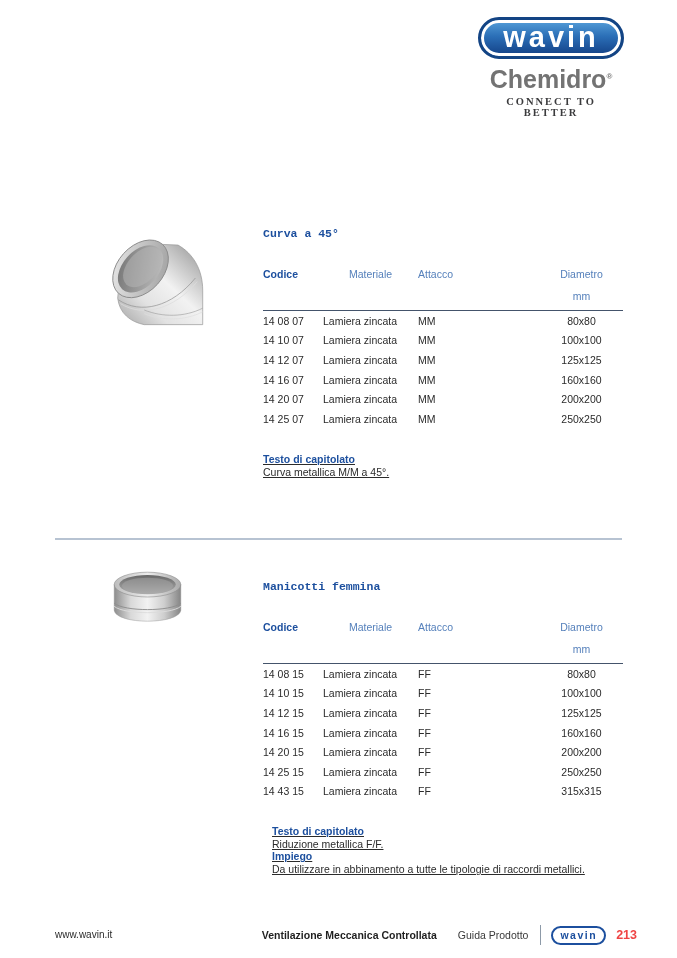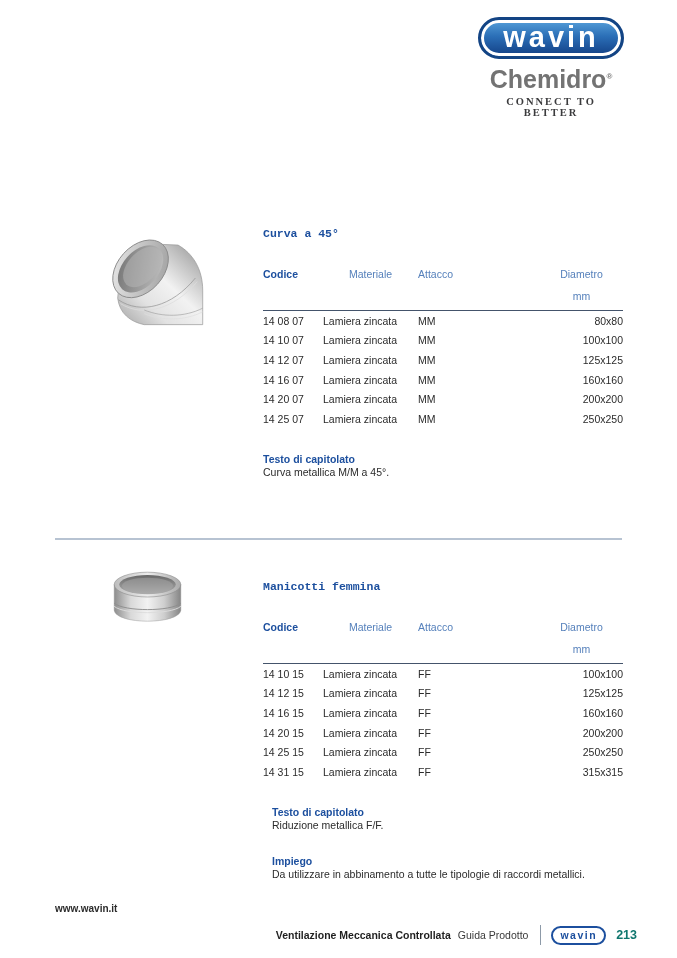--- a/index.html
+++ b/index.html
@@ -33,40 +33,40 @@
   table{border-collapse:collapse;table-layout:fixed;width:360px;margin-top:28px;font-size:10.5px;}
   col.c1{width:60px;}col.c2{width:95px;}col.c3{width:122px;}col.c4{width:83px;}
   th{font-weight:bold;color:#1c4f9e;text-align:left;padding:0;}
   th.light{font-weight:normal;color:#5580bb;}
   th.materiale{text-align:center;}
   th.diametro{text-align:center;}
   tr.hdr1 th{height:22px;vertical-align:top;}
   tr.hdr2 th{height:20px;vertical-align:top;border-bottom:1px solid #44546b;}
   tbody td{height:19.6px;padding:0;vertical-align:middle;}
   td.codice{font-weight:normal;}
-  td.diametro{text-align:right;}
-  
-  .notes{margin-top:24px;font-size:10.5px;}
+  td.diametro{text-align:center;}
+  
+  .notes{margin-top:24px;font-size:10.5px;text-decoration:underline;}
   .notes.indented{margin-left:9px;}
-  .note + .note{margin-top:24px;}
+  .note + .note{margin-top:0;}
   .note-label{color:#1c4f9e;font-weight:bold;}
   .note-text{margin-top:1px;color:#2b2b2b;}
   
   .section-divider{position:absolute;top:538px;left:55px;width:567px;height:2px;background:#b7c3d2;}
   
-  .footer-left{position:absolute;left:55px;top:903px;font-weight:bold;font-size:10px;color:#2b2b2b;}
+  .footer-left{position:absolute;left:55px;top:929px;font-weight:normal;font-size:10px;color:#2b2b2b;}
   .footer-right{position:absolute;top:925px;right:40px;display:flex;align-items:center;}
   .doc-title{font-weight:bold;font-size:10.5px;color:#1f1f1f;}
-  .doc-subtitle{font-size:10.5px;color:#3a3a3a;margin-left:7px;}
+  .doc-subtitle{font-size:10.5px;color:#3a3a3a;margin-left:21px;}
   .footer-sep{width:1px;height:20px;background:#8d9aa8;margin:0 10px 0 12px;}
   .mini-pill{
     border:2px solid #1c4f9e;border-radius:11px;padding:0 7px;height:15px;line-height:14px;
     color:#1c4f9e;font-weight:bold;font-size:10.5px;letter-spacing:1.5px;
   }
-  .page-number{color:#0f766e;font-weight:bold;font-size:12.5px;margin-left:10px;}
+  .page-number{color:#ef4444;font-weight:bold;font-size:12.5px;margin-left:10px;}
 </style>
 </head>
 <body>
 
 <div class="logo-block">
   <div class="wavin-pill">wavin</div>
   <div class="chemidro"><span>Chemidro</span><sup>®</sup></div>
   <div class="tagline">CONNECT TO BETTER</div>
 </div>
 
@@ -226,20 +226,26 @@
       </tr>
       <tr class="hdr2">
         <th></th>
           <th></th>
           <th></th>
         <th class="light diametro">mm</th>
       </tr>
     </thead>
     <tbody>
 
+        <tr>
+          <td class="codice">14 08 15</td>
+          <td>Lamiera zincata</td>
+          <td>FF</td>
+          <td class="diametro">80x80</td>
+        </tr>
 
         <tr>
           <td class="codice">14 10 15</td>
           <td>Lamiera zincata</td>
           <td>FF</td>
           <td class="diametro">100x100</td>
         </tr>
 
         <tr>
           <td class="codice">14 12 15</td>
@@ -263,21 +269,21 @@
         </tr>
 
         <tr>
           <td class="codice">14 25 15</td>
           <td>Lamiera zincata</td>
           <td>FF</td>
           <td class="diametro">250x250</td>
         </tr>
 
         <tr>
-          <td class="codice">14 31 15</td>
+          <td class="codice">14 43 15</td>
           <td>Lamiera zincata</td>
           <td>FF</td>
           <td class="diametro">315x315</td>
         </tr>
       </tbody>
   </table>
   <div class="notes indented">
     <div class="note">
       <div class="note-label">Testo di capitolato</div>
       <div class="note-text">Riduzione metallica F/F.</div>

